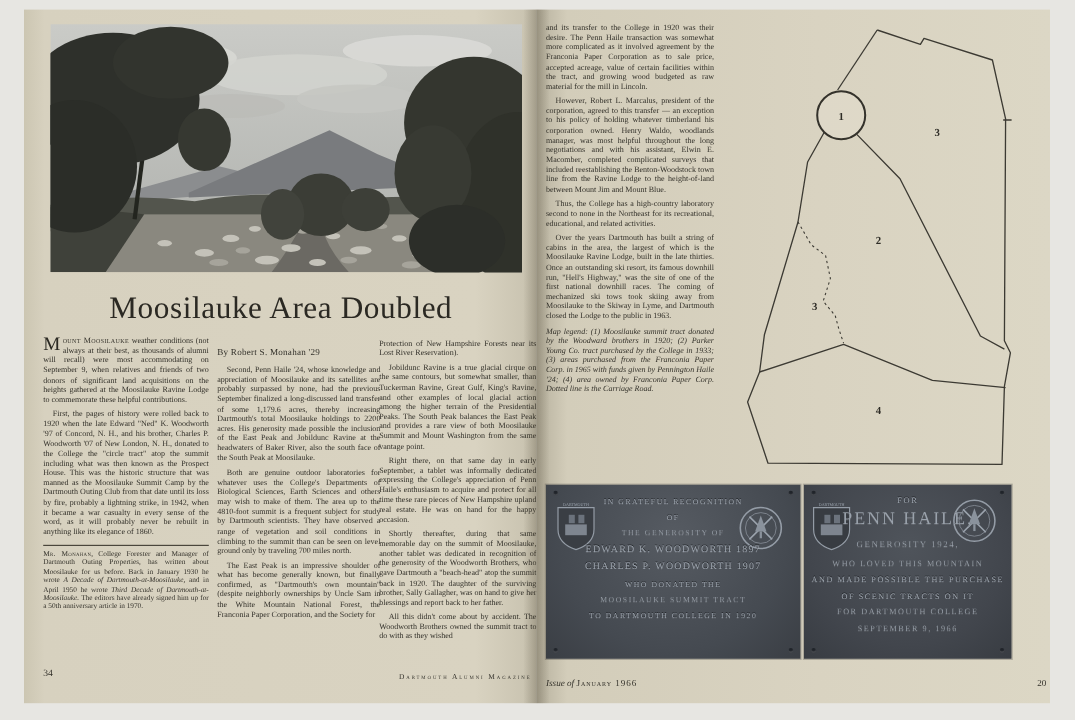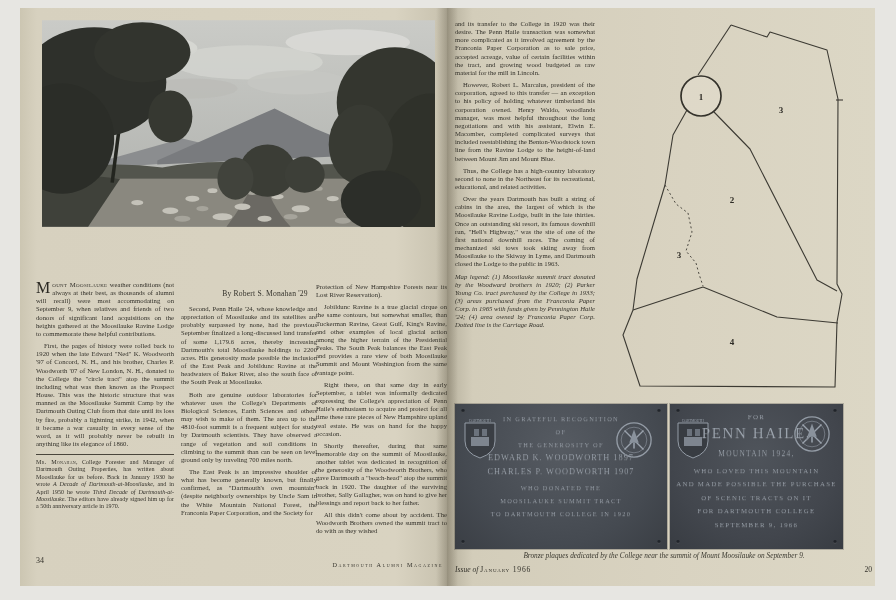--- a/index.html
+++ b/index.html
@@ -12,21 +12,21 @@
   .page{position:absolute;top:8px;height:578px;}
   .page-34{left:20px;width:427px;background:linear-gradient(90deg,#ccc6b2 0%,#d7d1bf 4%,#d9d3c1 88%,#c7c1ae 100%);}
   .page-35{left:447px;width:428px;background:linear-gradient(90deg,#b6b09d 0%,#d3cdba 6%,#d9d3c1 55%,#dcd7c5 100%);}
   .gutter{position:absolute;left:436px;top:8px;width:22px;height:578px;
     background:linear-gradient(90deg,rgba(70,62,44,0) 0%,rgba(70,62,44,.28) 50%,rgba(70,62,44,0) 100%);pointer-events:none;}
 
   
   .photo{position:absolute;left:22px;top:12px;width:393px;height:207px;display:block;}
   .title{position:absolute;left:14px;top:234px;width:400px;margin:0;
     font-size:26px;font-weight:400;letter-spacing:.5px;text-align:center;color:#2b2923;}
-  .byline{position:absolute;left:177px;top:281px;width:136px;text-align:center;
+  .byline{position:absolute;left:161px;top:281px;width:136px;
     font-size:7.6px;letter-spacing:.2px;font-family:Liberation Serif, serif;}
   .col{position:absolute;font-size:6.7px;line-height:8.15px;text-align:justify;}
   .col p{margin:0 0 4px 0;}
   .col p.ind{text-indent:8px;}
   .col1{left:16px;top:273px;width:138px;}
   .col2{left:161px;top:297px;width:136px;}
   .col3{left:296px;top:275px;width:131px;}
   .dropcap{float:left;font-size:16px;line-height:14px;padding-right:2px;color:#2b2923;}
   .sc{font-variant:small-caps;letter-spacing:.3px;}
   .bio-rule{border:0;border-top:.8px solid #4a463c;margin:6px 0 4px 0;width:100%;}
@@ -122,20 +122,21 @@
     <ellipse cx="52" cy="62" rx="72" ry="55" fill="#2e302b"></ellipse>
     <ellipse cx="20" cy="118" rx="52" ry="55" fill="#2b2d28"></ellipse>
     <ellipse cx="100" cy="32" rx="48" ry="30" fill="#32342e"></ellipse>
     <ellipse cx="128" cy="96" rx="22" ry="26" fill="#363831"></ellipse>
     <ellipse cx="352" cy="82" rx="58" ry="55" fill="#34362f"></ellipse>
     <ellipse cx="388" cy="145" rx="52" ry="72" fill="#2f312a"></ellipse>
     <ellipse cx="318" cy="124" rx="32" ry="40" fill="#383a33"></ellipse>
     <ellipse cx="338" cy="180" rx="40" ry="30" fill="#2c2e29"></ellipse>
   </svg>
 
+  <h1 class="title">Moosilauke Area Doubled</h1>
 
   <div class="byline">By Robert S. Monahan '29</div>
 
   <div class="col col1">
     <p class="para"><span class="dropcap">M</span><span class="sc">ount Moosilauke</span><span> weather conditions (not always at their best, as thousands of alumni will recall) were most accommodating on September 9, when relatives and friends of two donors of significant land acquisitions on the heights gathered at the Moosilauke Ravine Lodge to commemorate these helpful contributions.</span></p>
     <p class="ind">First, the pages of history were rolled back to 1920 when the late Edward "Ned" K. Woodworth '97 of Concord, N. H., and his brother, Charles P. Woodworth '07 of New London, N. H., donated to the College the "circle tract" atop the summit including what was then known as the Prospect House. This was the historic structure that was manned as the Moosilauke Summit Camp by the Dartmouth Outing Club from that date until its loss by fire, probably a lightning strike, in 1942, when it became a war casualty in every sense of the word, as it will probably never be rebuilt in anything like its elegance of 1860.</p>
     <hr class="bio-rule">
     <p class="bio"><span class="sc">Mr. Monahan</span><span>, College Forester and Manager of Dartmouth Outing Properties, has written about Moosilauke for us before. Back in January 1930 he wrote </span><span class="it">A Decade of Dartmouth-at-Moosilauke,</span><span> and in April 1950 he wrote </span><span class="it">Third Decade of Dartmouth-at-Moosilauke.</span><span> The editors have already signed him up for a 50th anniversary article in 1970.</span></p>
   </div>
 
@@ -233,29 +234,28 @@
       <svg width="38" height="38" viewBox="0 0 40 40">
         <circle cx="20" cy="20" r="18" fill="none" stroke="#949ca6" stroke-width="1.4"></circle>
         <circle cx="20" cy="20" r="13.5" fill="none" stroke="#949ca6" stroke-width=".6"></circle>
         <path d="M10,30 L30,10 M10,10 L30,30" stroke="#9aa2ac" stroke-width="1.4"></path>
         <path d="M20,9 L15,23 h10 Z" fill="#8a929c"></path>
           <rect x="19" y="23" width="2" height="6" fill="#8a929c"></rect>
       </svg>
     </span>
     <div class="pl-line first">FOR</div>
     <div class="pl-line name">PENN HAILE,</div>
-    <div class="pl-line sub">MOUNTAIN 1924,</div>
+    <div class="pl-line sub">GENEROSITY 1924,</div>
     <div class="pl-line gap">WHO LOVED THIS MOUNTAIN</div>
     <div class="pl-line">AND MADE POSSIBLE THE PURCHASE</div>
     <div class="pl-line">OF SCENIC TRACTS ON IT</div>
     <div class="pl-line">FOR DARTMOUTH COLLEGE</div>
     <div class="pl-line">SEPTEMBER 9, 1966</div>
   </div>
 
-  <div class="caption">Bronze plaques dedicated by the College near the summit of Mount Moosilauke on September 9.</div>
 
   <div class="footer-35">
     <span><span class="it">Issue of</span> <span class="issue-caps">January 1966</span></span>
     <span>20</span>
   </div>
 </div>
 
 <div class="gutter"></div>
 
 </body></html>

